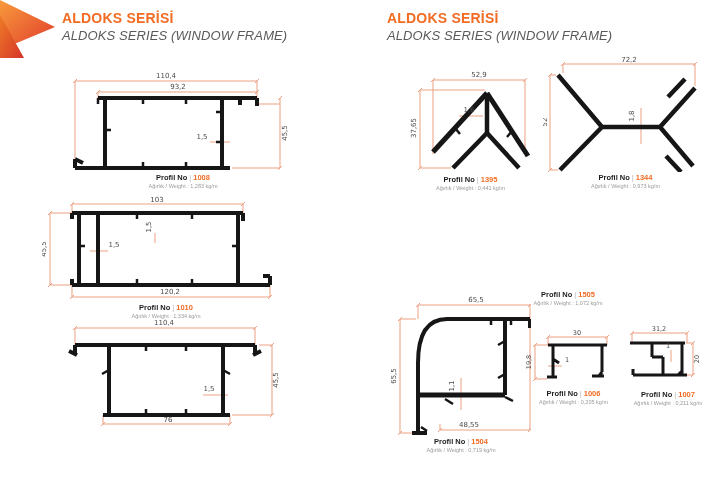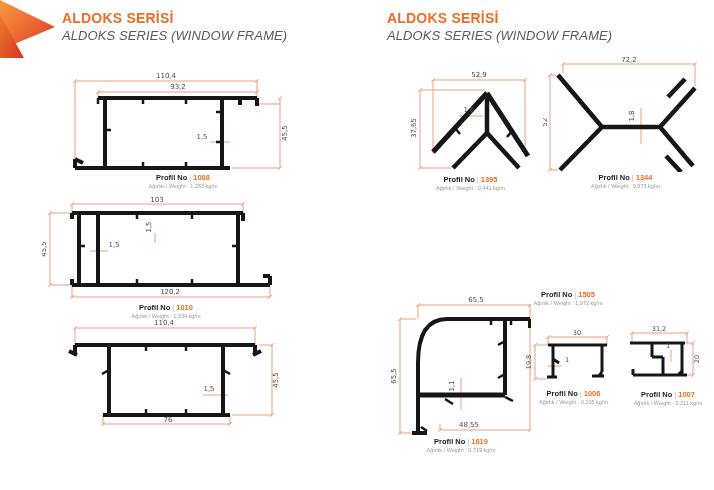--- a/index.html
+++ b/index.html
@@ -142,21 +142,21 @@
       <path class="d" d="M27 19 H139 M27 19 V33 M139 19 V33 M9 33 V147 M9 33 H25 M9 147 H21 M49 144 H139 M49 138 V144 M139 42 V144 M70 92 V124 M25 21 L29 17 M137 21 L141 17 M7 35 L11 31 M7 149 L11 145 M47 146 L51 142 M137 146 L141 142"></path>
       <path class="o" d="M56 33 H139 M139 33 V42 M56 33 Q27 33 27 77 M27 77 V147 M114 33 V109 M21 147 H36"></path>
       <path class="o5" d="M27 109 H114"></path>
       <path class="tab" d="M114 55 L107 59 M114 88 L107 92 M100 33 V39 M120 33 V39 M54 113 L62 118 M114 111 L122 115 M30 141 L36 145"></path>
       <text class="t" x="85" y="16" text-anchor="middle">65,5</text>
       <text class="t" x="5" y="90" text-anchor="middle" transform="rotate(-90 5 90)">65,5</text>
       <text class="t" x="63" y="100" text-anchor="middle" transform="rotate(-90 63 100)">1,1</text>
       <text class="t" x="78" y="141" text-anchor="middle">48,55</text>
     </svg>
     <div class="plabel">
-      <div class="pl1"><span class="pn">Profil No</span><span class="sep">|</span><span class="num">1619</span></div>
+      <div class="pl1"><span class="pn">Profil No</span><span class="sep">|</span><span class="num">1504</span></div>
       <div class="pl2">Ağırlık / Weight : 0,719 kg/m</div>
     </div>
   </div>
 
   <div class="card" style="left:526px;top:328px;width:95px">
     <svg width="95" height="60">
       <path class="d" d="M22 9 H81 M22 9 V17 M81 9 V17 M9 17 V51 M9 17 H22 M9 51 H21 M22 38 H36 M20 11 L24 7 M79 11 L83 7 M7 19 L11 15 M7 53 L11 49"></path>
       <path class="o3" d="M22 17 H81 M27 17 V49 M21 49 H31 M27 31 L33 35 M76 17 V44 M76 44 L73 48 M66 48 H78"></path>
       <text class="ts" x="51" y="6.5" text-anchor="middle">30</text>
       <text class="ts" x="5" y="34" text-anchor="middle" transform="rotate(-90 5 34)">19,8</text>

